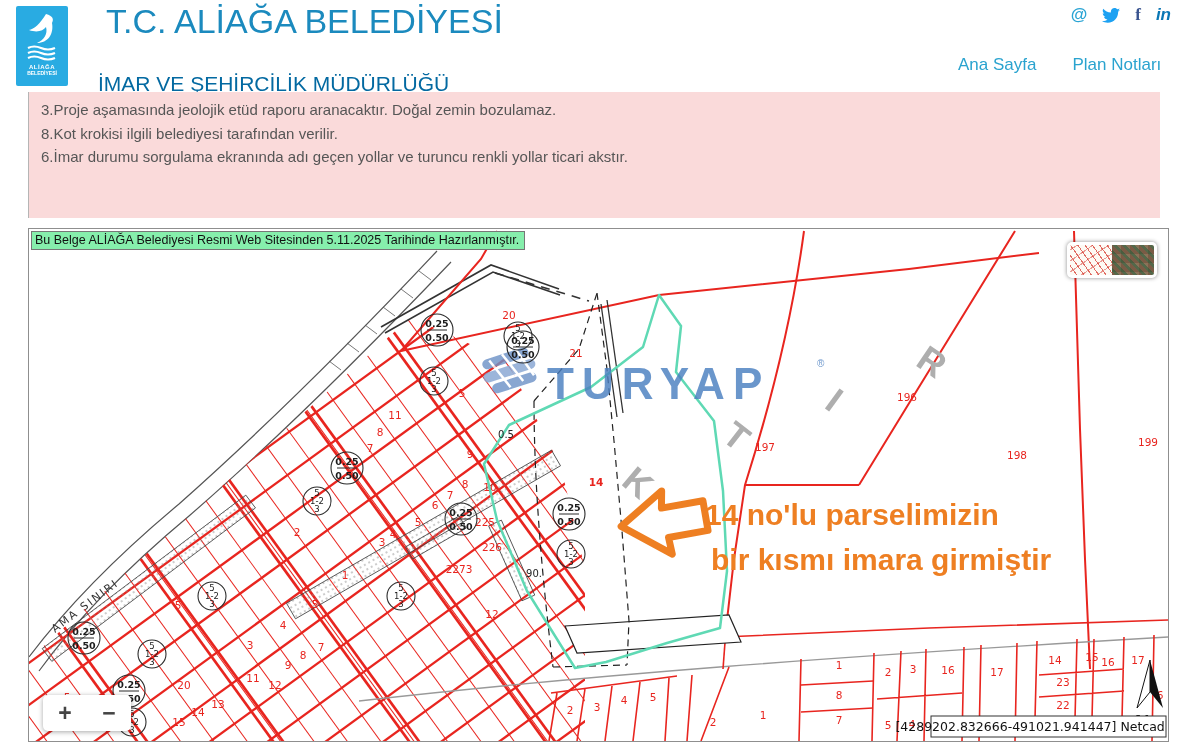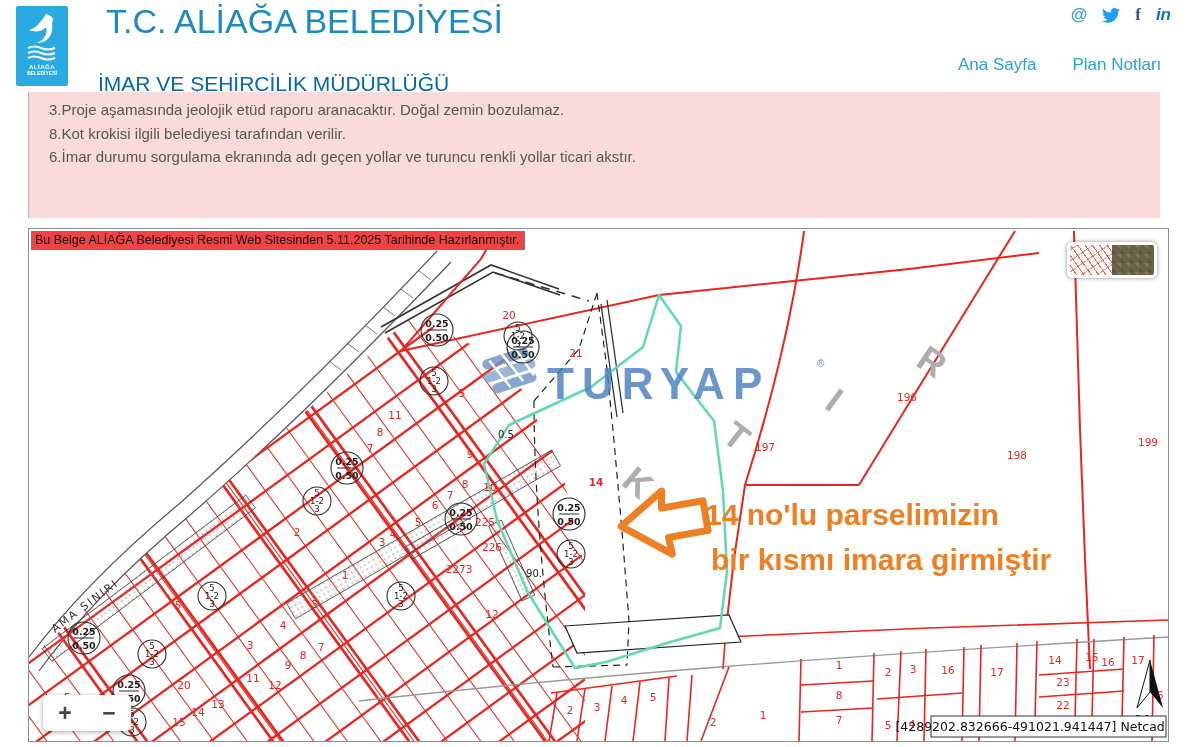--- a/index.html
+++ b/index.html
@@ -18,28 +18,28 @@
   #social{position:absolute;right:16px;top:5px;display:flex;gap:15px;align-items:center;height:20px;}
   #social .sic{cursor:pointer;display:flex;align-items:center;}
   .at-glyph{color:#2aa4d4;font-weight:bold;font-size:17px;}
   .fb-glyph{color:#39538f;font-weight:bold;font-size:17px;font-family:"Liberation Serif",serif;}
   .in-glyph{color:#0a77b5;font-weight:bold;font-size:17px;font-style:italic;}
   #nav{position:absolute;left:958px;top:55px;display:flex;gap:36px;white-space:nowrap;}
   #nav a{color:#2aa3cf;font-size:17px;text-decoration:none;cursor:pointer;}
 
   
   #notes-box{position:absolute;left:28px;top:92px;width:1132px;height:126px;background:#fadada;
-             border-left:1px solid #b5b5b5;box-sizing:border-box;padding:6px 10px 0 20px;overflow:hidden;}
+             border-left:1px solid #b5b5b5;box-sizing:border-box;padding:6px 10px 0 12px;overflow:hidden;}
   .note-line{font-size:15px;color:#565656;line-height:23.5px;white-space:nowrap;}
 
   
   #map-wrap{position:absolute;left:28px;top:228px;width:1139px;height:512px;border:1px solid #8f8f8f;
             background:#fff;}
   #map-svg{position:absolute;left:0;top:0;}
-  #stamp{position:absolute;left:2px;top:2px;background:#ef4444;border:1px solid #777;
+  #stamp{position:absolute;left:2px;top:2px;background:#86efac;border:1px solid #777;
          font-size:12.5px;color:#111;padding:1px 5px 2px 3px;white-space:nowrap;}
   #minimap{position:absolute;right:11px;top:13px;width:84px;height:30px;border:3px solid #fff;
            border-radius:5px;box-shadow:0 0 4px rgba(0,0,0,.45);display:flex;overflow:hidden;cursor:pointer;background:#fff;}
   #mini-map-thumb{width:50%;height:100%;background-color:#fdfaf4;
      background-image:repeating-linear-gradient(55deg,transparent 0 5px,rgba(215,60,50,.75) 5px 6px),
                       repeating-linear-gradient(-35deg,transparent 0 8px,rgba(215,60,50,.5) 8px 9px);}
   #mini-sat-thumb{width:50%;height:100%;
      background-image:linear-gradient(45deg,#4a5d3f 25%,#7a5b45 25% 50%,#54684a 50% 75%,#8a7258 75%);
      background-size:9px 9px;}
   #zoomctl{position:absolute;left:14px;bottom:10px;width:88px;height:36px;background:#fff;border-radius:5px;

